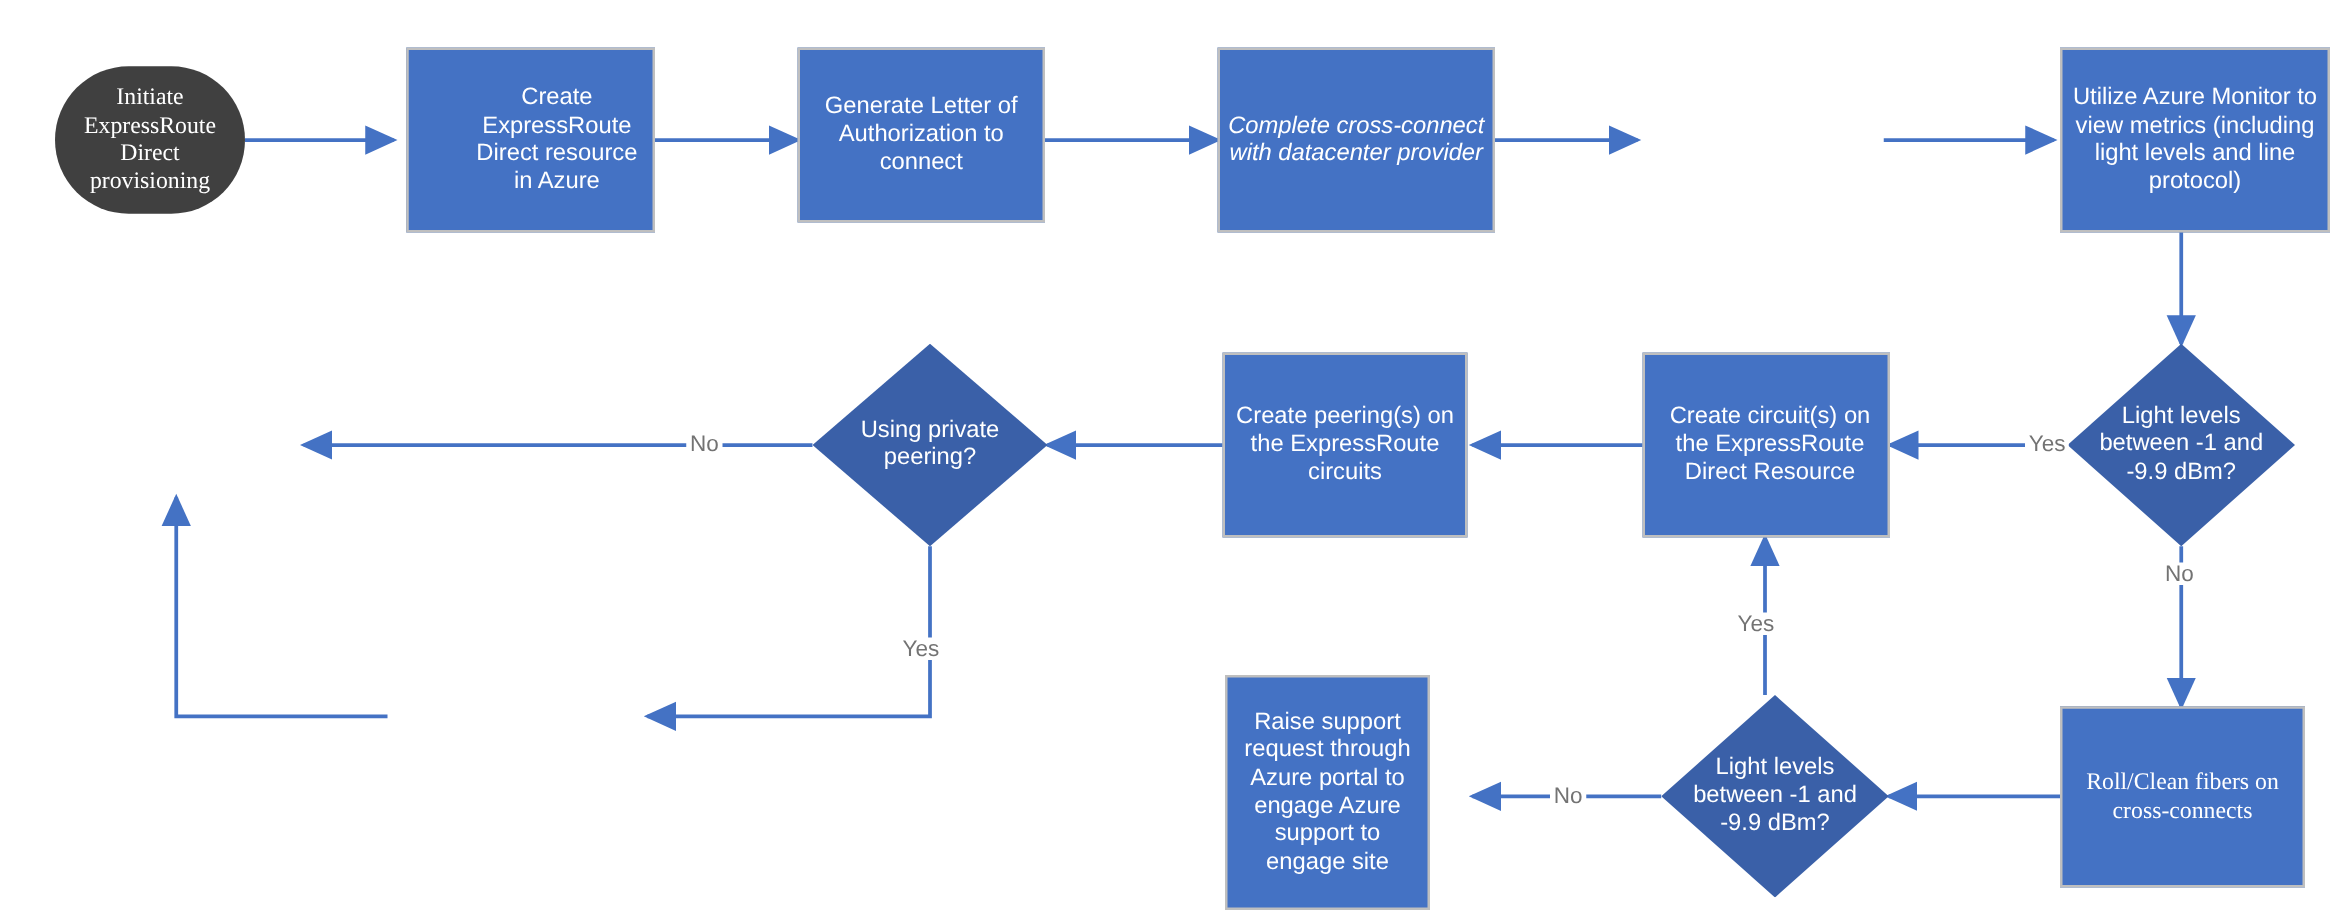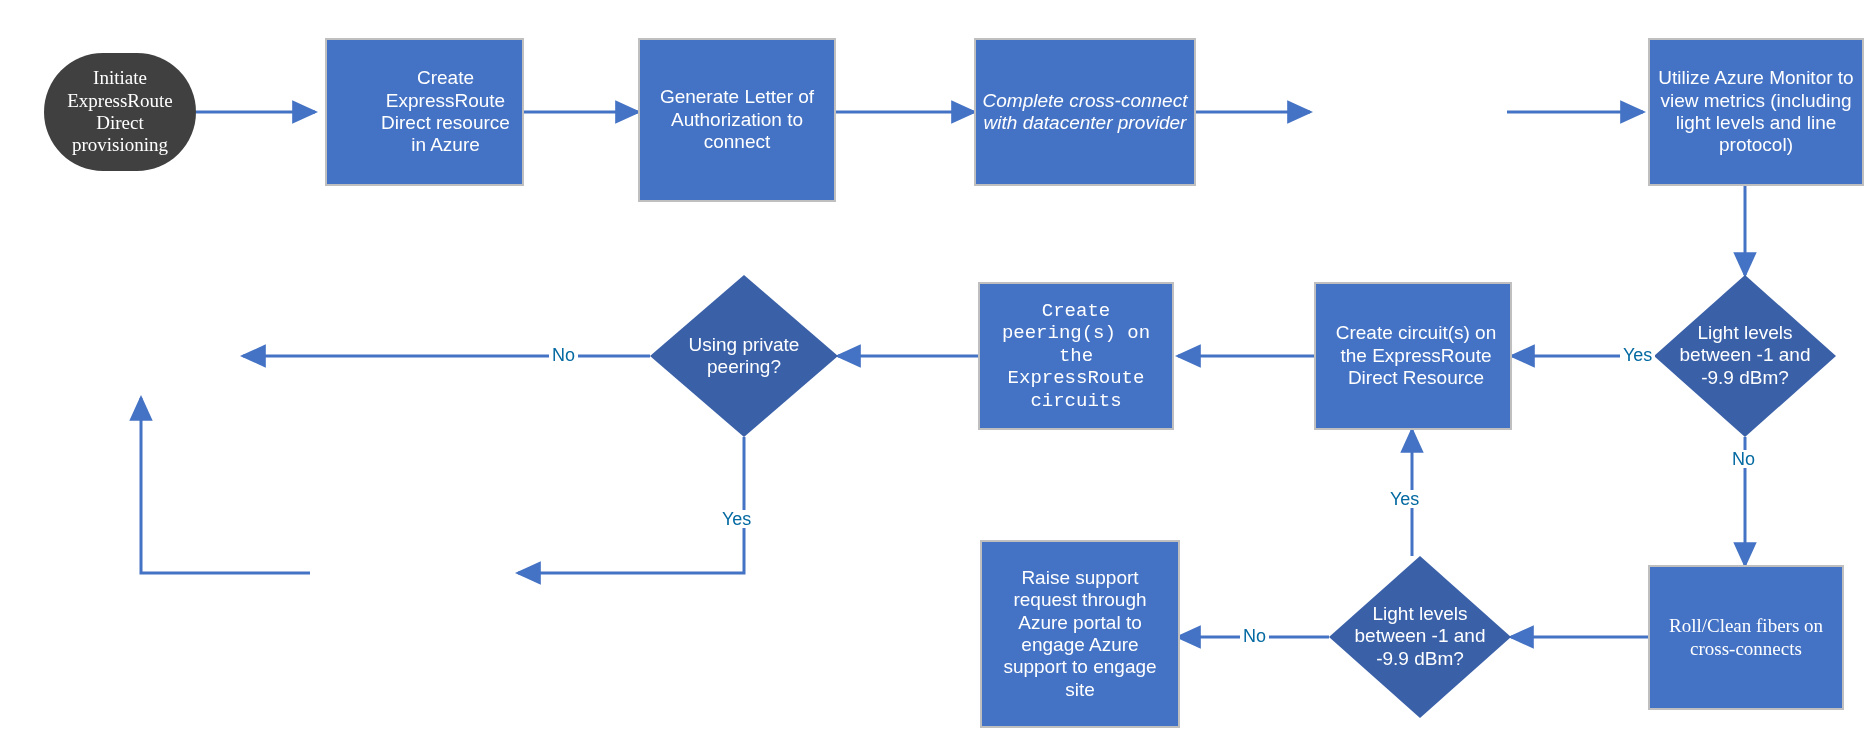--- a/index.html
+++ b/index.html
@@ -54,21 +54,21 @@
     top: 50%;
     transform: translateY(-50%);
     text-align: center;
     color: #ffffff;
     font-size: 19px;
     line-height: 1.18;
     z-index: 2;
   }
   .edge-label {
     position: absolute;
-    color: #0369a1;
+    color: #737373;
     font-size: 18px;
     background: #ffffff;
     padding: 0 3px;
     z-index: 4;
     line-height: 1;
   }
   svg.connectors {
     position: absolute;
     left: 0;
     top: 0;
@@ -124,21 +124,21 @@
   </svg>
 
   <div class="node terminator" style="left:44px; top:53px; width:152px; height:118px;">
     <span>Initiate ExpressRoute Direct provisioning</span>
   </div>
 
   <div class="node rect" style="left:325px; top:38px; width:199px; height:148px;padding-left:48px;">
     <span>Create ExpressRoute Direct resource in Azure</span>
   </div>
 
-  <div class="node rect" style="left:638px; top:38px; width:198px; height:164px;">
+  <div class="node rect" style="left:638px; top:38px; width:198px; height:140px;">
     <span>Generate Letter of Authorization to connect</span>
   </div>
 
   <div class="node rect" style="left:974px; top:38px; width:222px; height:148px;font-style:italic;">
     <span>Complete cross-connect with datacenter provider</span>
   </div>
 
 
   <div class="node rect" style="left:1648px; top:38px; width:216px; height:148px;">
     <span>Utilize Azure Monitor to view metrics (including light levels and line protocol)</span>
@@ -146,41 +146,41 @@
 
   <div class="diamond-wrap" style="left:1654px; top:275px; width:182px; height:162px;">
     <div class="diamond-shape"></div>
     <div class="diamond-label">Light levels between -1 and -9.9 dBm?</div>
   </div>
 
   <div class="node rect" style="left:1314px; top:282px; width:198px; height:148px;padding-left:12px;">
     <span>Create circuit(s) on the ExpressRoute Direct Resource</span>
   </div>
 
-  <div class="node rect" style="left:978px; top:282px; width:196px; height:148px;font-family:Liberation Mono, monospace;">
+  <div class="node rect" style="left:978px; top:282px; width:196px; height:148px;">
     <span>Create peering(s) on the ExpressRoute circuits</span>
   </div>
 
   <div class="diamond-wrap" style="left:650px; top:275px; width:188px; height:162px;">
     <div class="diamond-shape"></div>
     <div class="diamond-label">Using private peering?</div>
   </div>
 
 
 
   <div class="node rect" style="left:1648px; top:565px; width:196px; height:145px;font-family:Liberation Serif, serif;">
     <span>Roll/Clean fibers on cross-connects</span>
   </div>
 
   <div class="diamond-wrap" style="left:1329px; top:556px; width:182px; height:162px;">
     <div class="diamond-shape"></div>
     <div class="diamond-label">Light levels between -1 and -9.9 dBm?</div>
   </div>
 
-  <div class="node rect" style="left:980px; top:540px; width:200px; height:188px;">
+  <div class="node rect" style="left:980px; top:540px; width:164px; height:188px;">
     <span>Raise support request through Azure portal to engage Azure support to engage site</span>
   </div>
 
   <div class="edge-label" style="left:1620px; top:346px;">Yes</div>
   <div class="edge-label" style="left:1729px; top:450px;">No</div>
   <div class="edge-label" style="left:549px; top:346px;">No</div>
   <div class="edge-label" style="left:719px; top:510px;">Yes</div>
   <div class="edge-label" style="left:1387px; top:490px;">Yes</div>
   <div class="edge-label" style="left:1240px; top:627px;">No</div>
 

